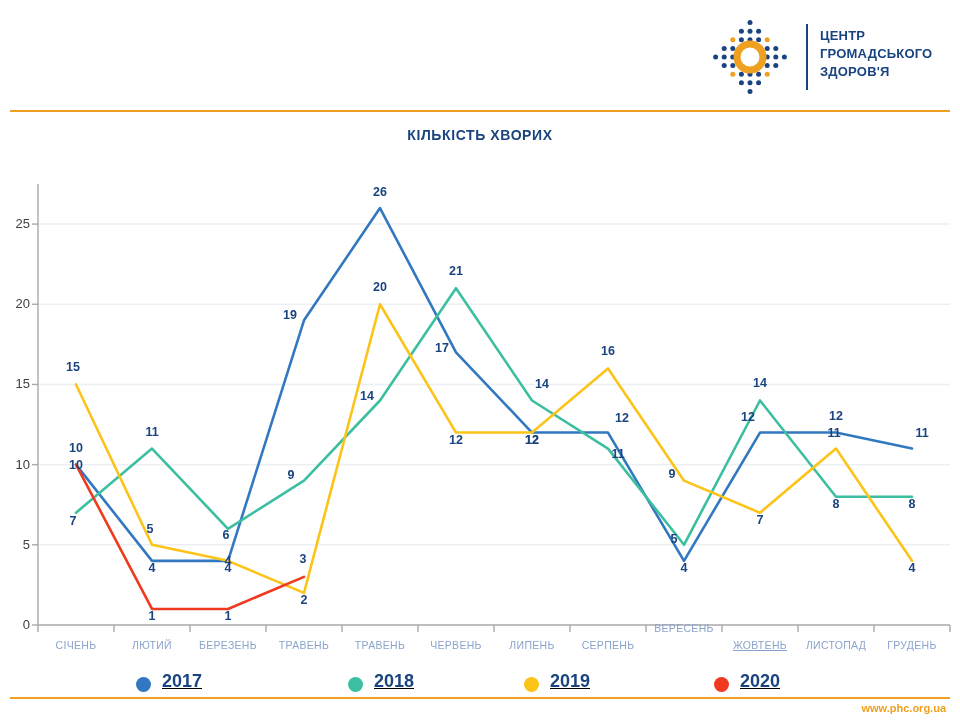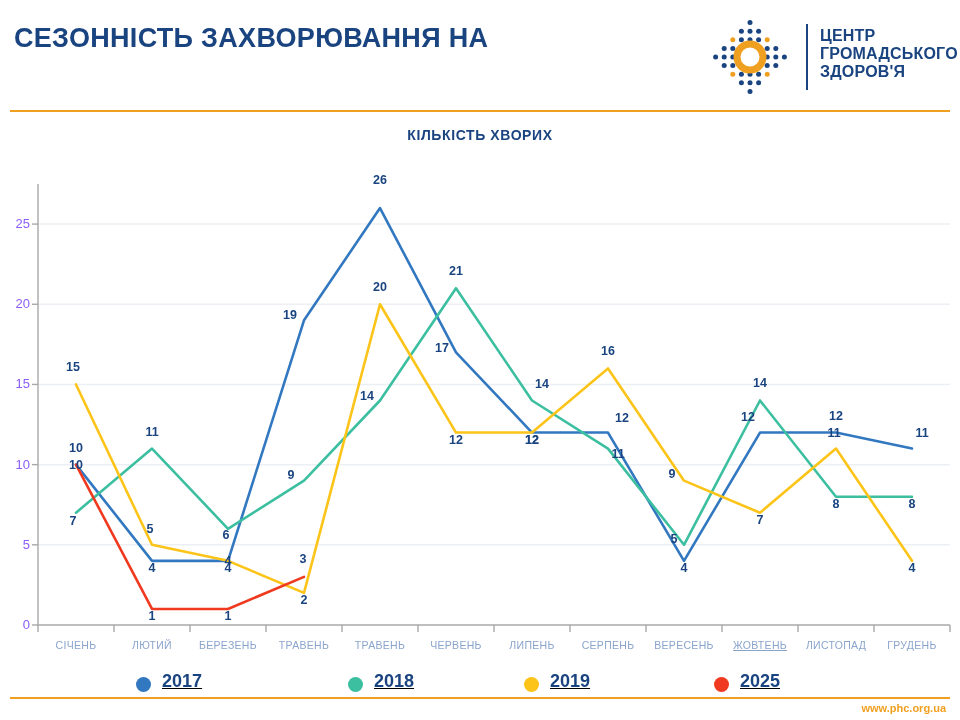--- a/index.html
+++ b/index.html
@@ -50,21 +50,21 @@
     left: 100px; top: 8px;
     width: 2px; height: 66px;
     background: #1a4480;
   }
   #logo-text {
     position: absolute;
     left: 114px; top: 11px;
   }
   .logo-text-line {
     color: #1a4480;
-    font-size: 16px;
+    font-size: 13px;
     font-weight: bold;
     line-height: 18px;
     letter-spacing: 0.2px;
     white-space: nowrap;
   }
   #header-rule {
     position: absolute;
     left: 10px; top: 110px;
     width: 940px; height: 2px;
     background: #f0a020;
@@ -89,21 +89,21 @@
     width: 960px; height: 500px;
   }
   #plot-svg {
     position: absolute;
     left: 0; top: 0;
   }
   .ytick-label {
     position: absolute;
     width: 26px;
     text-align: right;
-    color: #8b5cf6;
+    color: #404040;
     font-size: 13px;
   }
   .xtick-label {
     position: absolute;
     text-align: center;
     color: #8aa4cc;
     font-size: 10.5px;
     letter-spacing: 0.3px;
     white-space: nowrap;
   }
@@ -156,21 +156,20 @@
     font-size: 11px;
     font-weight: bold;
   }
 </style>
 </head>
 <body>
 
 <div id="header">
 
   <div id="title-block">
-    <div class="title-line">СЕЗОННІСТЬ ЗАХВОРЮВАННЯ НА</div>
   </div>
 
   <div id="logo-block">
     <svg id="logo-mark" viewBox="0 0 88 82">
       <g id="logo-dots">
           <circle cx="9.600000000000001" cy="41" r="2.5" fill="#1a4480"></circle>
           <circle cx="18.200000000000003" cy="32.4" r="2.5" fill="#1a4480"></circle>
           <circle cx="18.200000000000003" cy="41" r="2.5" fill="#1a4480"></circle>
           <circle cx="18.200000000000003" cy="49.6" r="2.5" fill="#1a4480"></circle>
           <circle cx="26.8" cy="23.8" r="2.5" fill="#f0a020"></circle>
@@ -266,31 +265,31 @@
     </div>
   <div id="xtick-labels">
       <div class="xtick-label" style="width: 76px; left: 38px; top: 479px;">СІЧЕНЬ</div>
       <div class="xtick-label" style="width: 76px; left: 114px; top: 479px;">ЛЮТИЙ</div>
       <div class="xtick-label" style="width: 76px; left: 190px; top: 479px;">БЕРЕЗЕНЬ</div>
       <div class="xtick-label" style="width: 76px; left: 266px; top: 479px;">ТРАВЕНЬ</div>
       <div class="xtick-label" style="width: 76px; left: 342px; top: 479px;">ТРАВЕНЬ</div>
       <div class="xtick-label" style="width: 76px; left: 418px; top: 479px;">ЧЕРВЕНЬ</div>
       <div class="xtick-label" style="width: 76px; left: 494px; top: 479px;">ЛИПЕНЬ</div>
       <div class="xtick-label" style="width: 76px; left: 570px; top: 479px;">СЕРПЕНЬ</div>
-      <div class="xtick-label" style="width: 76px; left: 646px; top: 479px;">ВЕРЕСЕНЬ</div>
+      <div class="xtick-label" style="width: 76px; left: 646px; top: 462px;">ВЕРЕСЕНЬ</div>
       <div class="xtick-label" style="width: 76px; left: 722px; top: 479px; text-decoration: underline;">ЖОВТЕНЬ</div>
       <div class="xtick-label" style="width: 76px; left: 798px; top: 479px;">ЛИСТОПАД</div>
       <div class="xtick-label" style="width: 76px; left: 874px; top: 479px;">ГРУДЕНЬ</div>
     </div>
   <div id="point-labels">
       <div class="pt-label" style="width: 30px; left: 61px; top: 280.63px;">10</div>
       <div class="pt-label" style="width: 30px; left: 137px; top: 400.852px;">4</div>
       <div class="pt-label" style="width: 30px; left: 213px; top: 400.852px;">4</div>
       <div class="pt-label" style="width: 30px; left: 275px; top: 148.296px;">19</div>
-      <div class="pt-label" style="width: 30px; left: 365px; top: 13px;">26</div>
+      <div class="pt-label" style="width: 30px; left: 365px; top: 25px;">26</div>
       <div class="pt-label" style="width: 30px; left: 427px; top: 181.37px;">17</div>
       <div class="pt-label" style="width: 30px; left: 517px; top: 272.556px;">12</div>
       <div class="pt-label" style="width: 30px; left: 607px; top: 250.556px;">12</div>
       <div class="pt-label" style="width: 30px; left: 669px; top: 400.852px;">4</div>
       <div class="pt-label" style="width: 30px; left: 733px; top: 249.556px;">12</div>
       <div class="pt-label" style="width: 30px; left: 821px; top: 248.556px;">12</div>
       <div class="pt-label" style="width: 30px; left: 907px; top: 265.593px;">11</div>
       <div class="pt-label" style="width: 30px; left: 58px; top: 353.741px;">7</div>
       <div class="pt-label" style="width: 30px; left: 137px; top: 264.593px;">11</div>
       <div class="pt-label" style="width: 30px; left: 211px; top: 367.778px;">6</div>
@@ -330,18 +329,18 @@
     <div class="legend-item" style="left: 348px;">
       <span class="legend-dot" style="background: rgb(60, 191, 160);"></span>
       <span class="legend-label">2018</span>
     </div>
     <div class="legend-item" style="left: 524px;">
       <span class="legend-dot" style="background: rgb(252, 196, 25);"></span>
       <span class="legend-label">2019</span>
     </div>
     <div class="legend-item" style="left: 714px;">
       <span class="legend-dot" style="background: rgb(240, 58, 32);"></span>
-      <span class="legend-label">2025</span>
+      <span class="legend-label">2020</span>
     </div>
   </div>
 
 <div id="footer-rule"></div>
 <div id="footer-url">www.phc.org.ua</div>
 
 </body></html>

